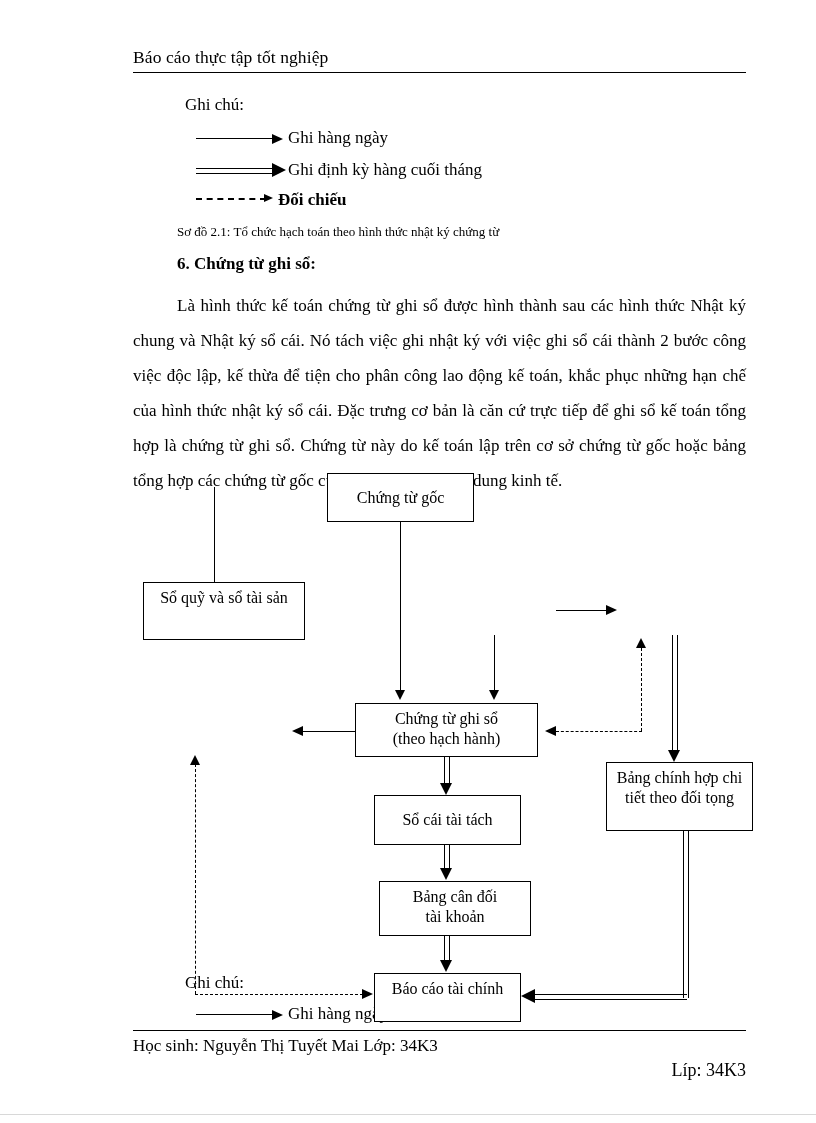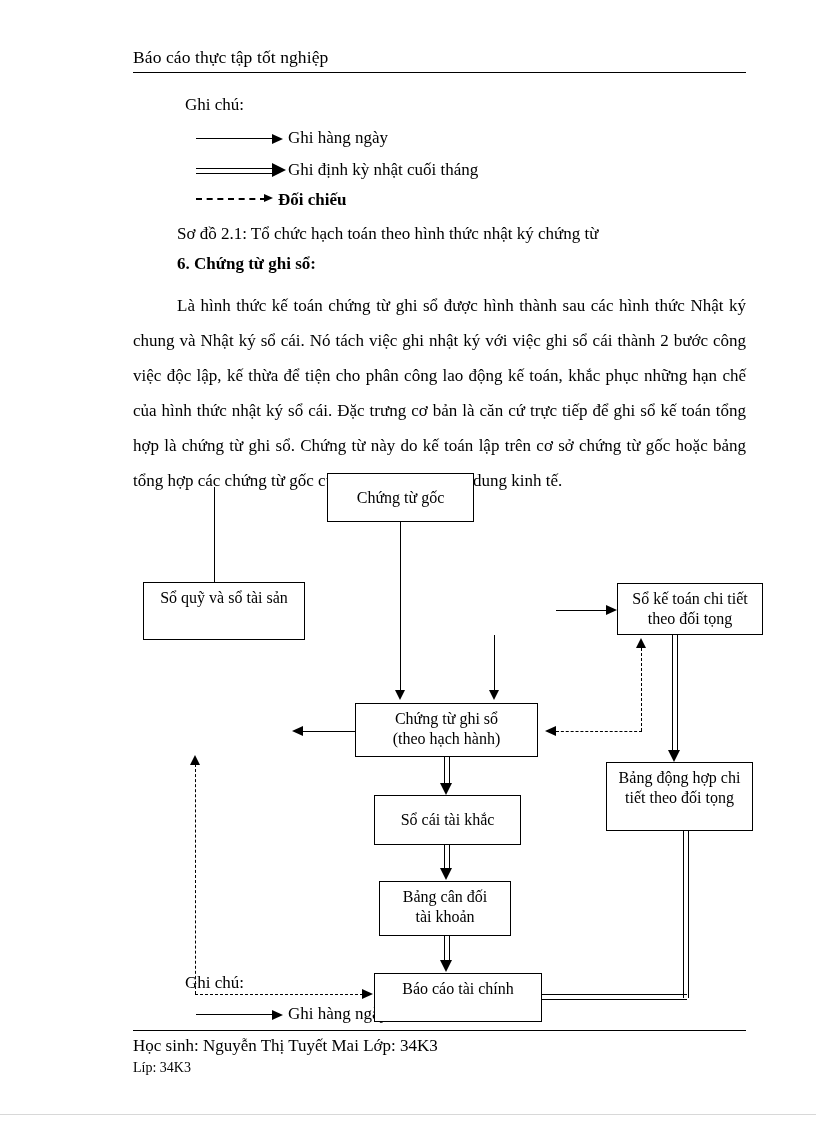--- a/index.html
+++ b/index.html
@@ -80,21 +80,21 @@
   }
   .arrowhead-r.small {
     border-top: 4.5px solid transparent;
     border-bottom: 4.5px solid transparent;
     border-left: 9px solid #000;
   }
 
   
   .caption-line {
     position: absolute;
-    font-size: 17px;
+    font-size: 13px;
     white-space: nowrap;
     text-align: right;
   }
   .section-head {
     position: absolute;
     font-size: 17px;
     font-weight: bold;
     white-space: nowrap;
   }
   .para {
@@ -233,22 +233,22 @@
     top: 1036px;
     font-size: 17px;
     white-space: nowrap;
     z-index: 8;
   }
   .footer-line2 {
     position: absolute;
     left: 133px;
     top: 1060px;
     width: 613px;
-    text-align: left;
-    font-size: 14px;
+    text-align: right;
+    font-size: 18px;
     white-space: nowrap;
     z-index: 8;
   }
   .page-bottom-rule {
     position: absolute;
     left: 0px;
     top: 1114px;
     width: 816px;
     height: 0;
     border-top: 1px solid #d8d8d8;
@@ -263,21 +263,21 @@
   <div class="header-rule"></div>
 
   <div class="legend-label" style="left:185px; top:95px;">Ghi chú:</div>
 
   <div class="lg-thin" style="left:196px; top:138px; width:82px;"></div>
   <div class="arrowhead-r" style="left:272px; top:134px;"></div>
   <div class="legend-row-text" style="left:288px; top:128px;">Ghi hàng ngày</div>
 
   <div class="lg-double" style="left:196px; top:168px; width:80px;"></div>
   <div class="arrowhead-r big" style="left:272px; top:163px;"></div>
-  <div class="legend-row-text" style="left:288px; top:160px;">Ghi định kỳ nhật cuối tháng</div>
+  <div class="legend-row-text" style="left:288px; top:160px;">Ghi định kỳ hàng cuối tháng</div>
 
   <div class="lg-dash" style="left:196px; top:198px; width:70px;"></div>
   <div class="arrowhead-r small" style="left:264px; top:194px;"></div>
   <div class="legend-row-text" style="left:278px; top:190px;font-weight:bold;">Đối chiếu</div>
 
   <div class="caption-line" style="left:177px; top:224px;">Sơ đồ 2.1: Tổ chức hạch toán theo hình thức nhật ký chứng từ</div>
   <div class="section-head" style="left:177px; top:254px;">6. Chứng từ ghi sổ:</div>
 
   <div class="para" style="top:288px;">Là hình thức kế toán chứng từ ghi sổ được hình thành sau các hình thức Nhật ký chung và Nhật ký sổ cái. Nó tách việc ghi nhật ký với việc ghi sổ cái thành 2 bước công việc độc lập, kế thừa để tiện cho phân công lao động kế toán, khắc phục những hạn chế của hình thức nhật ký sổ cái. Đặc trưng cơ bản là căn cứ trực tiếp để ghi sổ kế toán tổng hợp là chứng từ ghi sổ. Chứng từ này do kế toán lập trên cơ sở chứng từ gốc hoặc bảng tổng hợp các chứng từ gốc cùng loại, có cùng nội dung kinh tế.</div>
 
@@ -288,26 +288,20 @@
   <div class="ln-v" style="left:214px; top:487px; height:95px;"></div>
 
   <div class="node" style="left:143px; top:582px; width:162px; height:58px;">
     <span>Sổ quỹ và sổ tài sản</span>
   </div>
 
   <div class="ln-v" style="left:400px; top:522px; height:168px;"></div>
   <div class="ah-down slim" style="left:395px; top:690px;"></div>
 
 
-  <div class="node" style="left:617px; top:583px; width:146px; height:52px;">
-    <span>
-      <span>Sổ kế toán chi tiết</span><br>
-      <span>theo đối tọng</span>
-    </span>
-  </div>
 
   <div class="ln-h" style="left:556px; top:610px; width:52px;"></div>
   <div class="ah-right" style="left:606px; top:605px;"></div>
 
   <div class="ln-v" style="left:494px; top:635px; height:55px;"></div>
   <div class="ah-down slim" style="left:489px; top:690px;"></div>
 
 
   <div class="node" style="left:355px; top:703px; width:183px; height:54px;">
     <span>
@@ -322,46 +316,46 @@
   <div class="dsh-v" style="left:641px; top:648px; height:83px;"></div>
   <div class="ah-up" style="left:636px; top:638px;"></div>
   <div class="dsh-h" style="left:556px; top:731px; width:86px;"></div>
   <div class="ah-left" style="left:545px; top:726px;"></div>
 
   <div class="lnd-v" style="left:672px; top:635px; height:117px;"></div>
   <div class="ah-down" style="left:668px; top:750px;"></div>
 
   <div class="node" style="left:606px; top:762px; width:147px; height:69px;">
     <span>
-      <span>Bảng động hợp chi</span><br>
+      <span>Bảng chính hợp chi</span><br>
       <span>tiết theo đối tọng</span>
     </span>
   </div>
 
   <div class="lnd-v" style="left:444px; top:757px; height:28px;"></div>
   <div class="ah-down" style="left:440px; top:783px;"></div>
 
   <div class="node center-v" style="left:374px; top:795px; width:147px; height:50px;">
-    <span>Sổ cái tài khắc</span>
+    <span>Sổ cái tài tách</span>
   </div>
 
   <div class="lnd-v" style="left:444px; top:845px; height:24px;"></div>
   <div class="ah-down" style="left:440px; top:868px;"></div>
 
-  <div class="node" style="left:379px; top:881px; width:132px; height:55px;">
+  <div class="node" style="left:379px; top:881px; width:152px; height:55px;">
     <span>
       <span>Bảng cân đối</span><br>
       <span>tài khoản</span>
     </span>
   </div>
 
   <div class="lnd-v" style="left:444px; top:936px; height:25px;"></div>
   <div class="ah-down" style="left:440px; top:960px;"></div>
 
-  <div class="node" style="left:374px; top:973px; width:168px; height:49px;">
+  <div class="node" style="left:374px; top:973px; width:147px; height:49px;">
     <span>Báo cáo tài chính</span>
   </div>
 
   <div class="lnd-v" style="left:683px; top:831px; height:167px;"></div>
   <div class="lnd-h" style="left:535px; top:994px; width:152px;"></div>
   <div class="ah-left big" style="left:521px; top:989px;"></div>
 
   <div class="ah-up" style="left:190px; top:755px;"></div>
   <div class="dsh-v" style="left:195px; top:764px; height:230px;"></div>
   <div class="dsh-h" style="left:195px; top:994px; width:168px;"></div>

